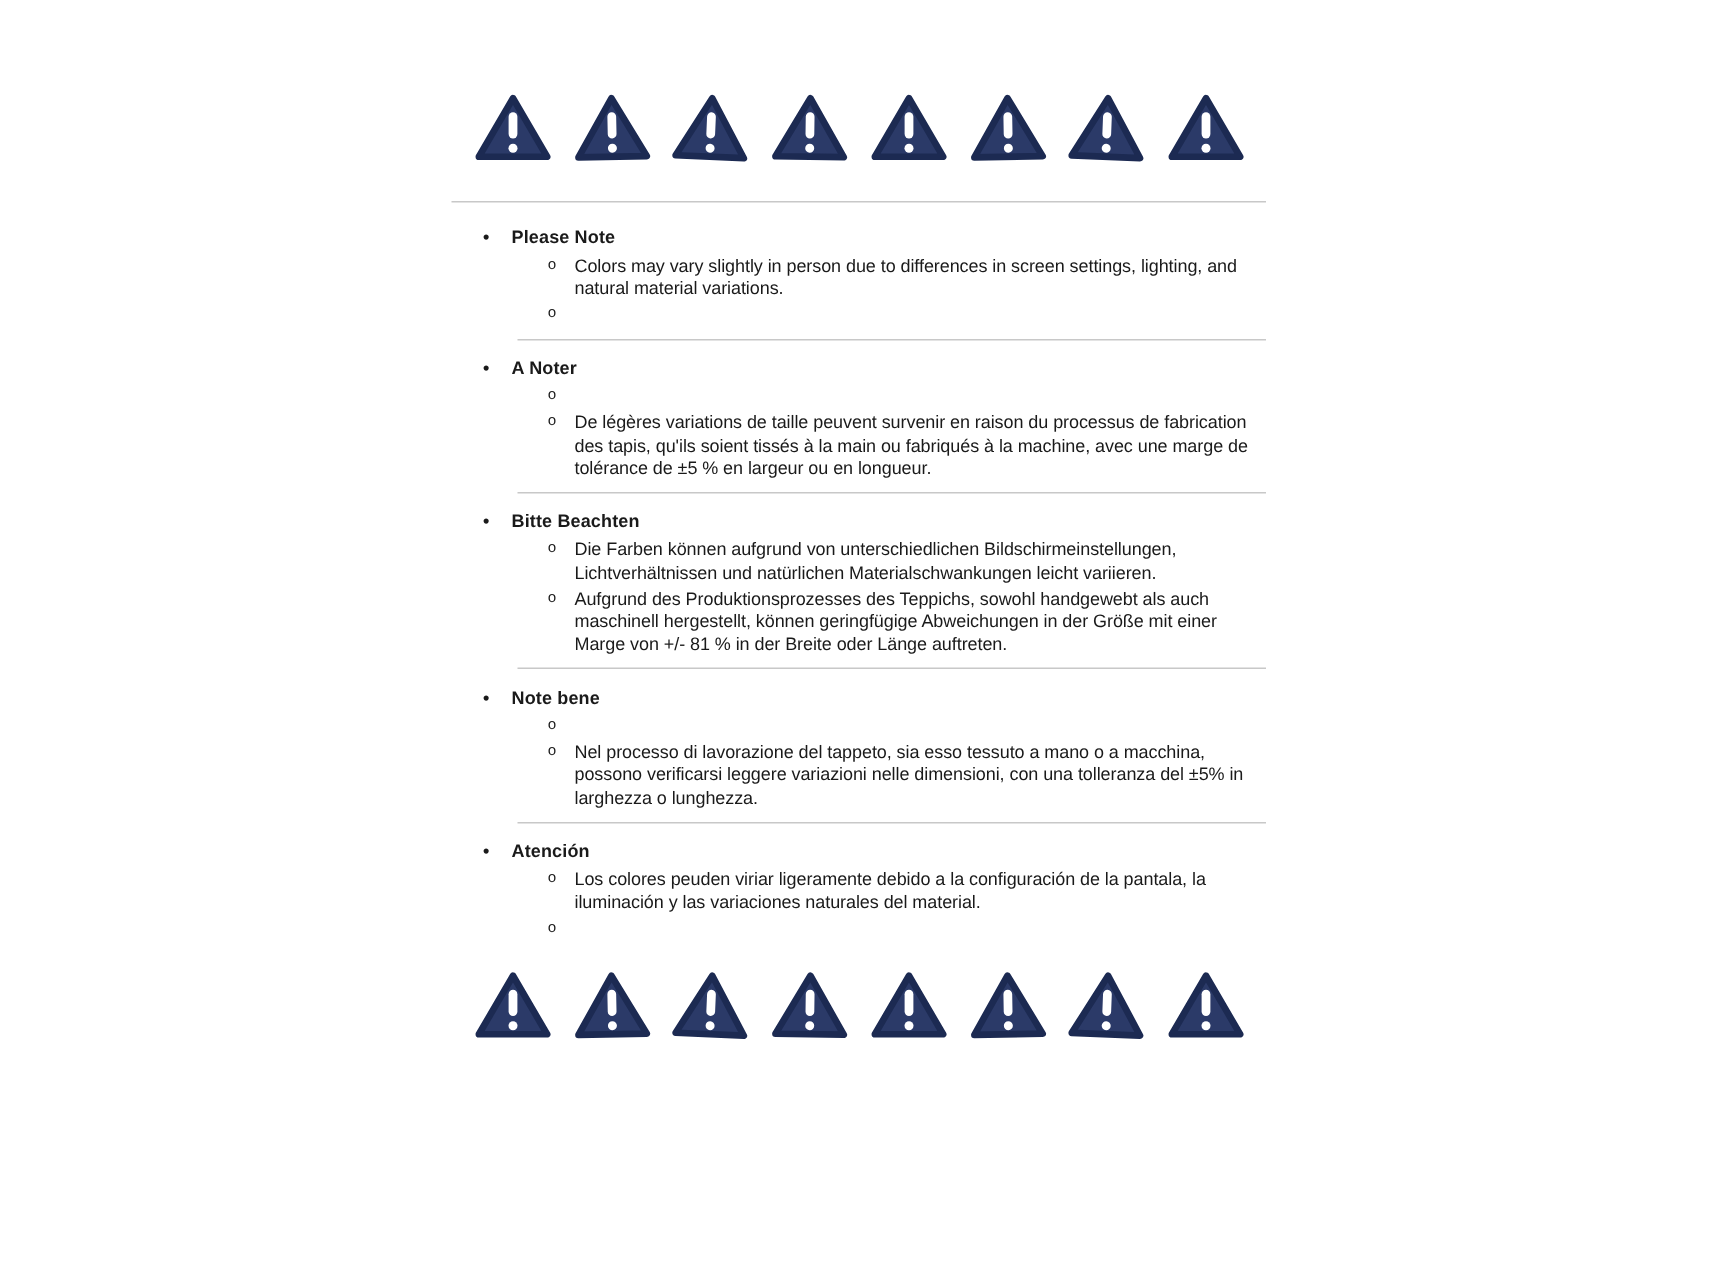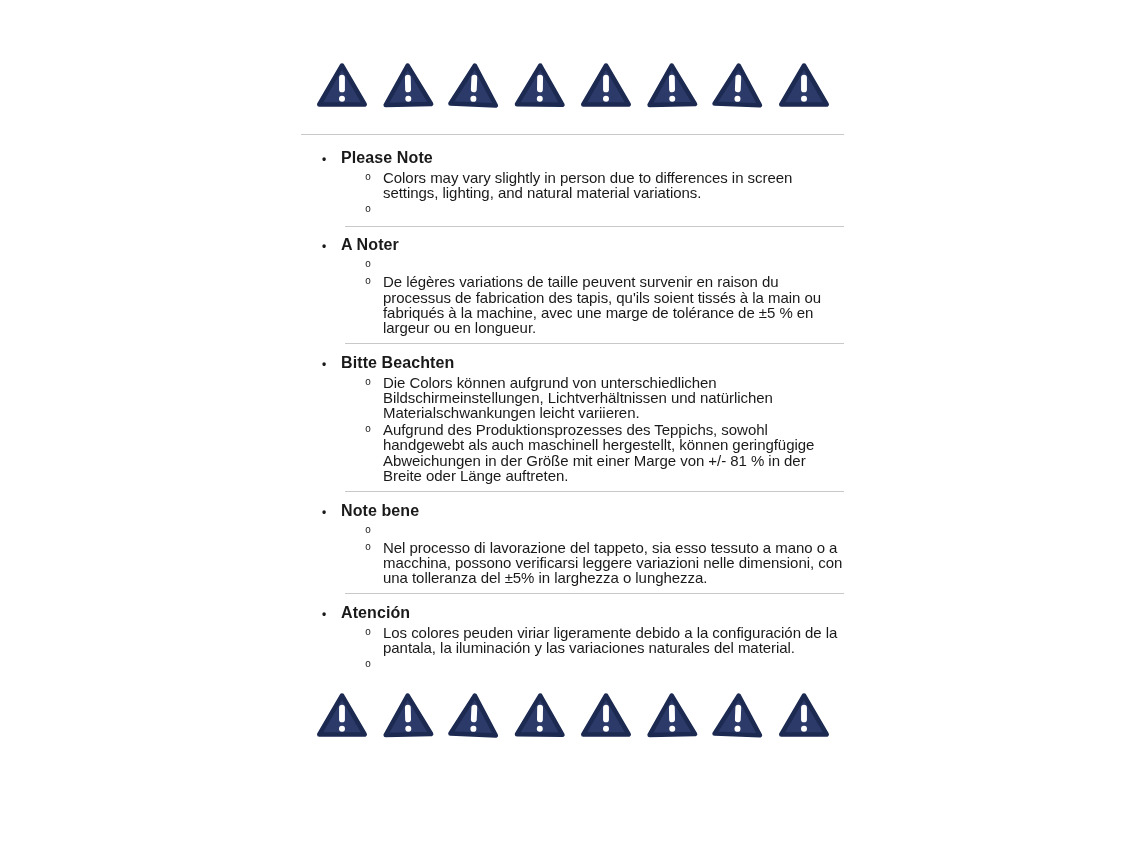--- a/index.html
+++ b/index.html
@@ -49,38 +49,38 @@
   .b1 {
     width: 19px;
     margin-left: 21px;
     font-size: 12px;
     font-weight: bold;
     line-height: 16px;
     flex: 0 0 auto;
   }
   .section-heading {
     margin: 0 0 2px 0;
-    font-size: 16px;
+    font-size: 12px;
     font-weight: bold;
     line-height: 16px;
     letter-spacing: 0.1px;
   }
   .sub-row { display: flex; margin-top: 2px; }
   .b2 {
     width: 18px;
     margin-left: 64px;
     font-family: "Liberation Mono", monospace;
     font-size: 10px;
     line-height: 15.2px;
     flex: 0 0 auto;
   }
   .sub-text {
     margin: 0;
     width: 460px;
-    font-size: 15px;
+    font-size: 12px;
     line-height: 15.2px;
     letter-spacing: -0.05px;
   }
   .divider {
     border-top: 1.5px solid var(--divider, #c8c8c8);
     margin: 8px 0 10.5px 44px;
   }
 </style>
 </head>
 <body style="background: rgb(255, 255, 255);">
@@ -174,21 +174,21 @@
         </div>
         <div class="divider"></div>
       </section>
       <section>
         <div class="head-row">
           <span class="b1">•</span>
           <h3 class="section-heading">Bitte Beachten</h3>
         </div>
         <div class="sub-row">
           <span class="b2">o</span>
-          <p class="sub-text">Die Colors können aufgrund von unterschiedlichen Bildschirmeinstellungen, Lichtverhältnissen und natürlichen Materialschwankungen leicht variieren.</p>
+          <p class="sub-text">Die Farben können aufgrund von unterschiedlichen Bildschirmeinstellungen, Lichtverhältnissen und natürlichen Materialschwankungen leicht variieren.</p>
         </div>
         <div class="sub-row">
           <span class="b2">o</span>
           <p class="sub-text">Aufgrund des Produktionsprozesses des Teppichs, sowohl handgewebt als auch maschinell hergestellt, können geringfügige Abweichungen in der Größe mit einer Marge von +/- 81 % in der Breite oder Länge auftreten.</p>
         </div>
         <div class="divider"></div>
       </section>
       <section>
         <div class="head-row">
           <span class="b1">•</span>

